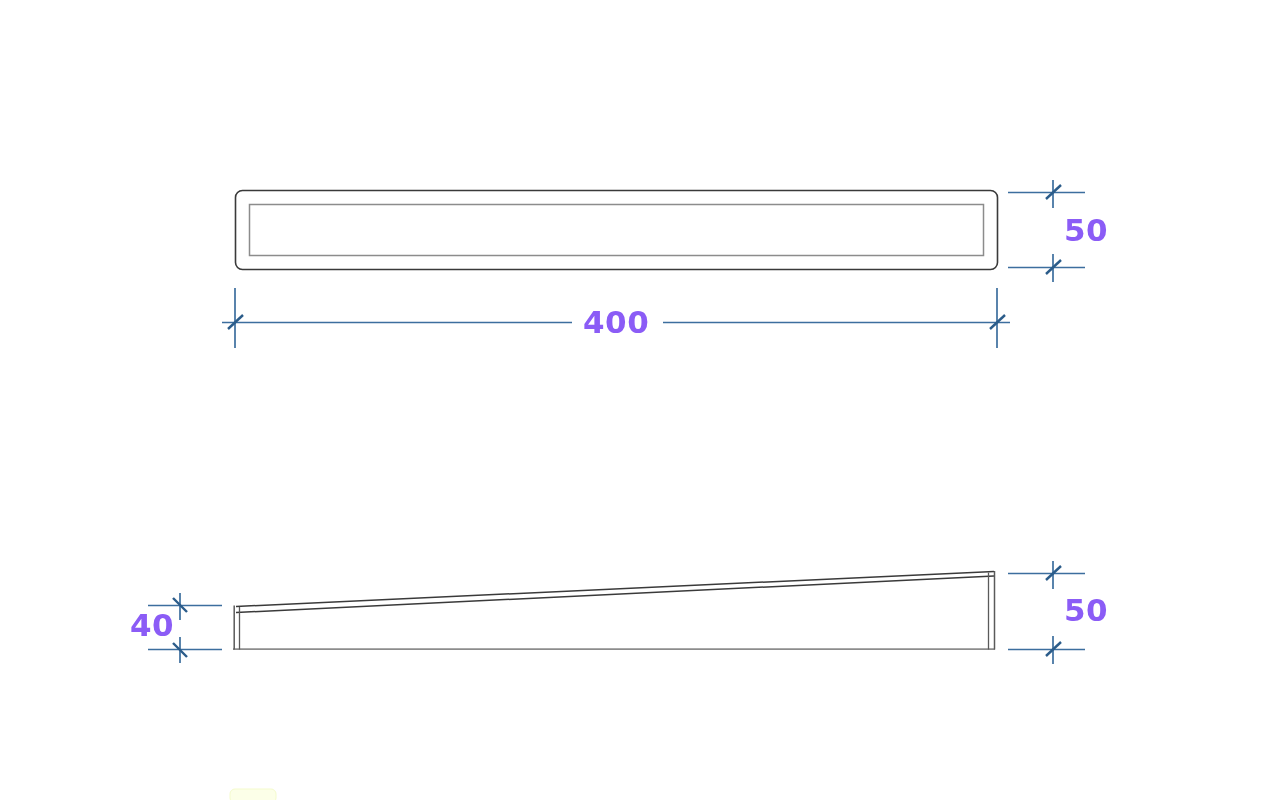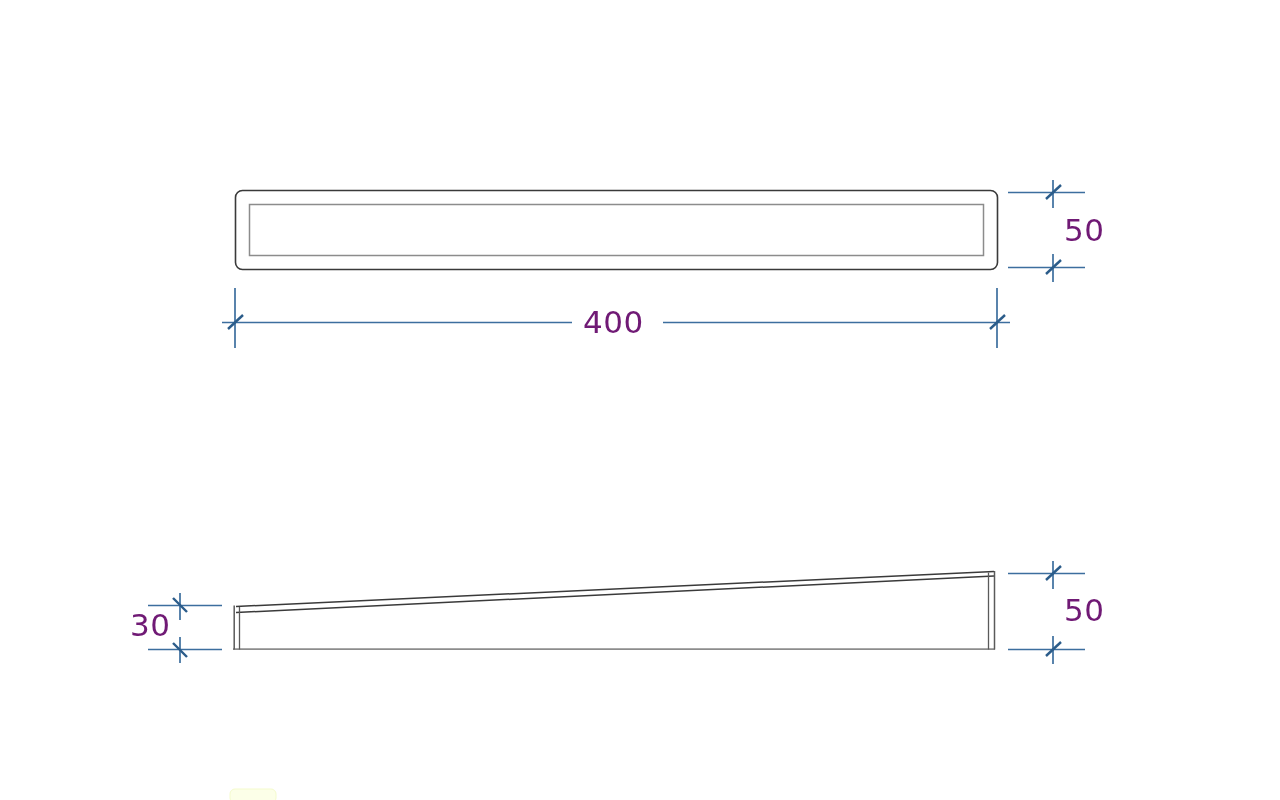--- a/index.html
+++ b/index.html
@@ -19,23 +19,23 @@
   }
   #drawing-svg {
     position: absolute;
     top: 0; left: 0;
     width: 1280px;
     height: 800px;
   }
   .dim-text {
     position: absolute;
     font-family: "DejaVu Sans", sans-serif;
-    font-weight: normal;
+    font-weight: bold;
     font-size: 31px;
-    color: #701a75;
+    color: #8b5cf6;
     letter-spacing: 0.5px;
     line-height: 1;
     white-space: nowrap;
     user-select: none;
   }
   #dim-label-length { left: 583px; top: 307px; }
   #dim-label-height-top { left: 1064px; top: 215px; }
   #dim-label-height-side { left: 1064px; top: 595px; }
   #dim-label-height-left { left: 130px; top: 610px; }
 </style>
@@ -115,15 +115,15 @@
     </g>
 
   </svg>
 
   <div class="dim-text" id="dim-label-length">400</div>
 
   <div class="dim-text" id="dim-label-height-top">50</div>
 
   <div class="dim-text" id="dim-label-height-side">50</div>
 
-  <div class="dim-text" id="dim-label-height-left">30</div>
+  <div class="dim-text" id="dim-label-height-left">40</div>
 
 </div>
 
 </body></html>

